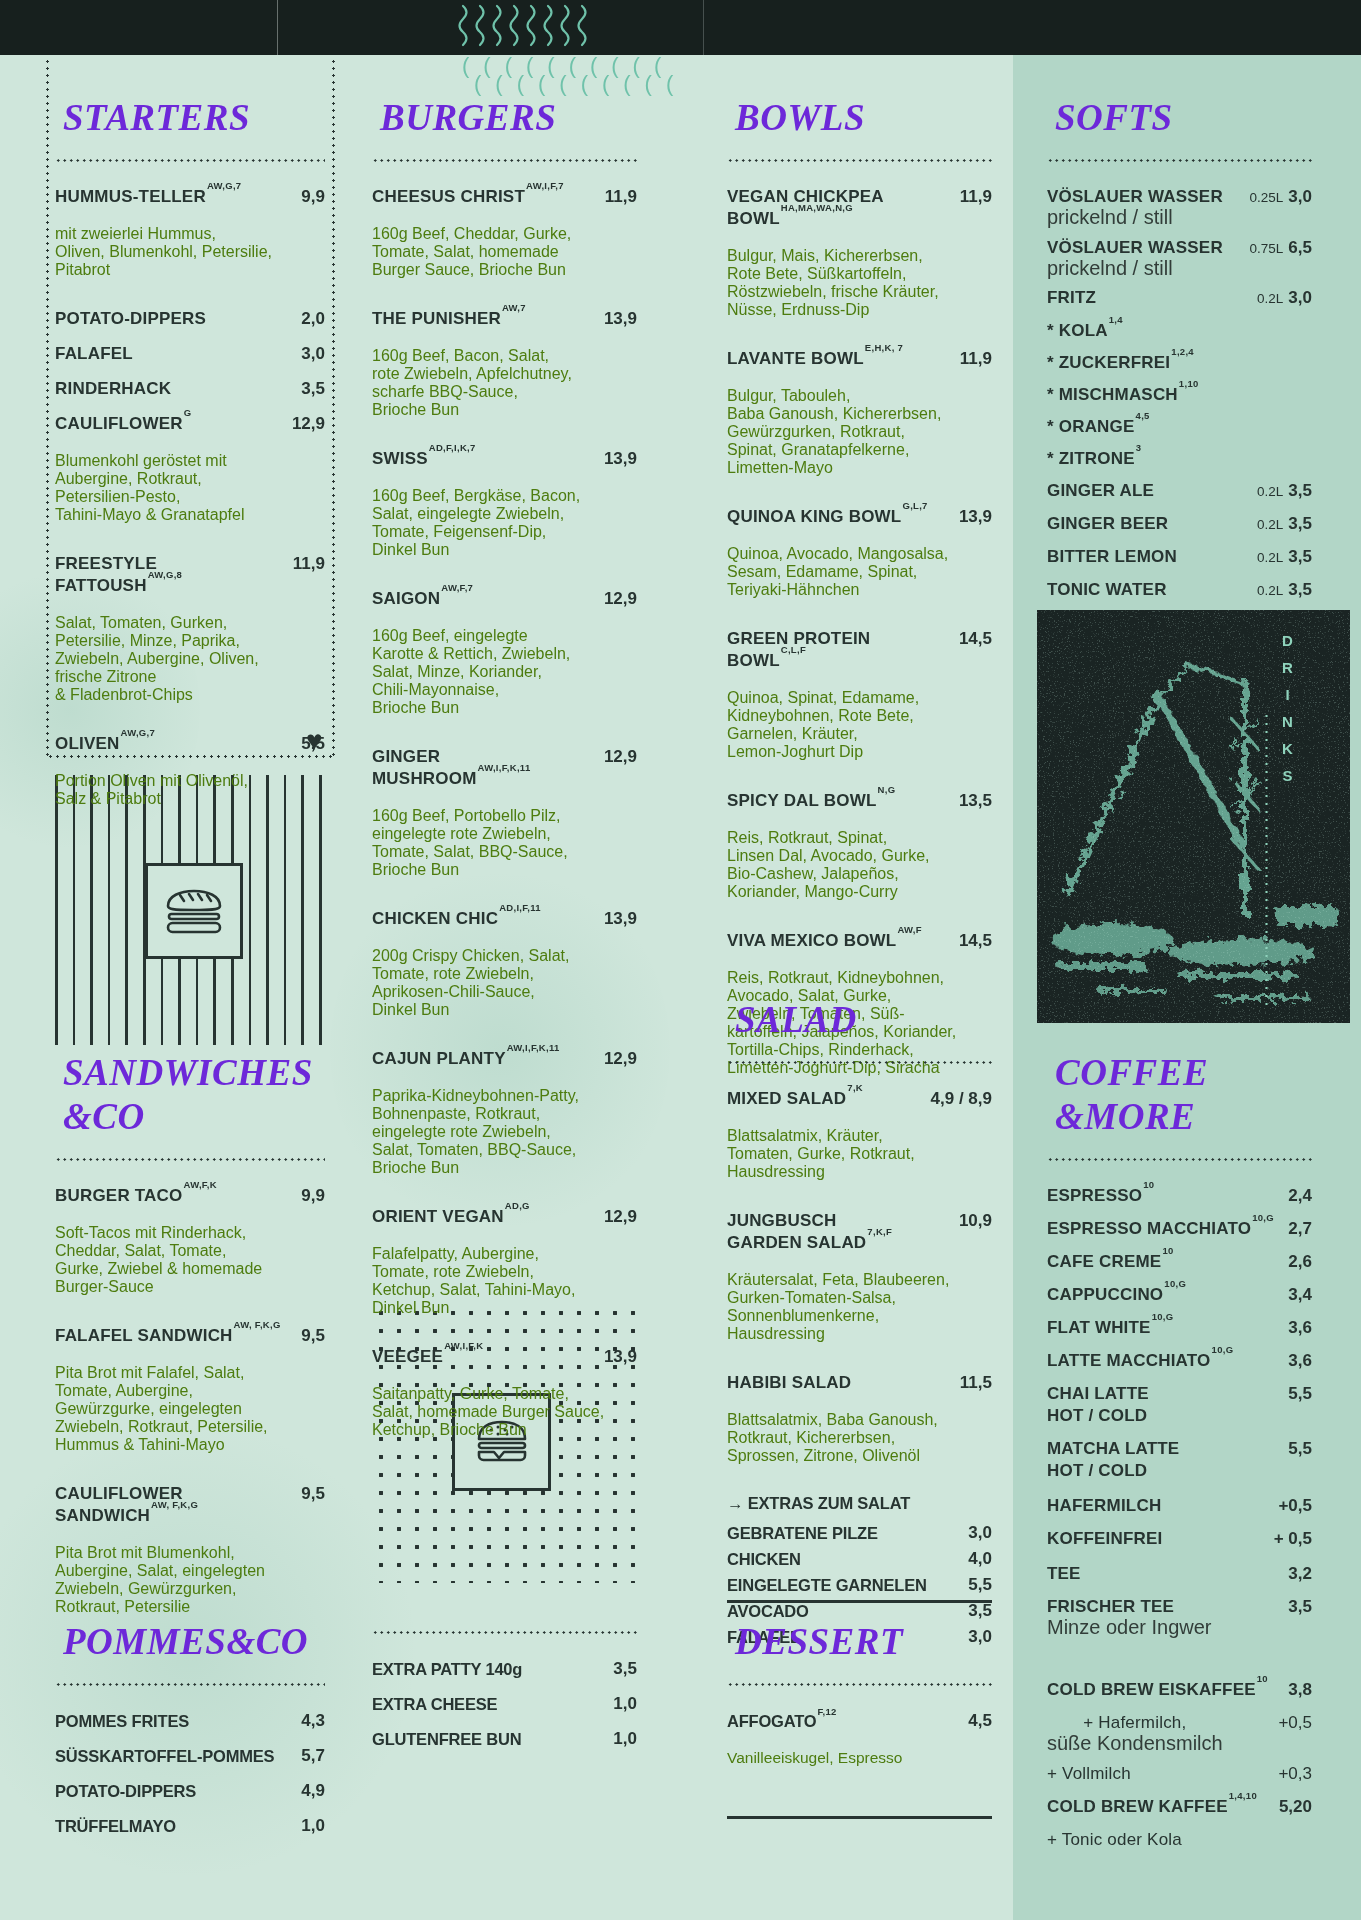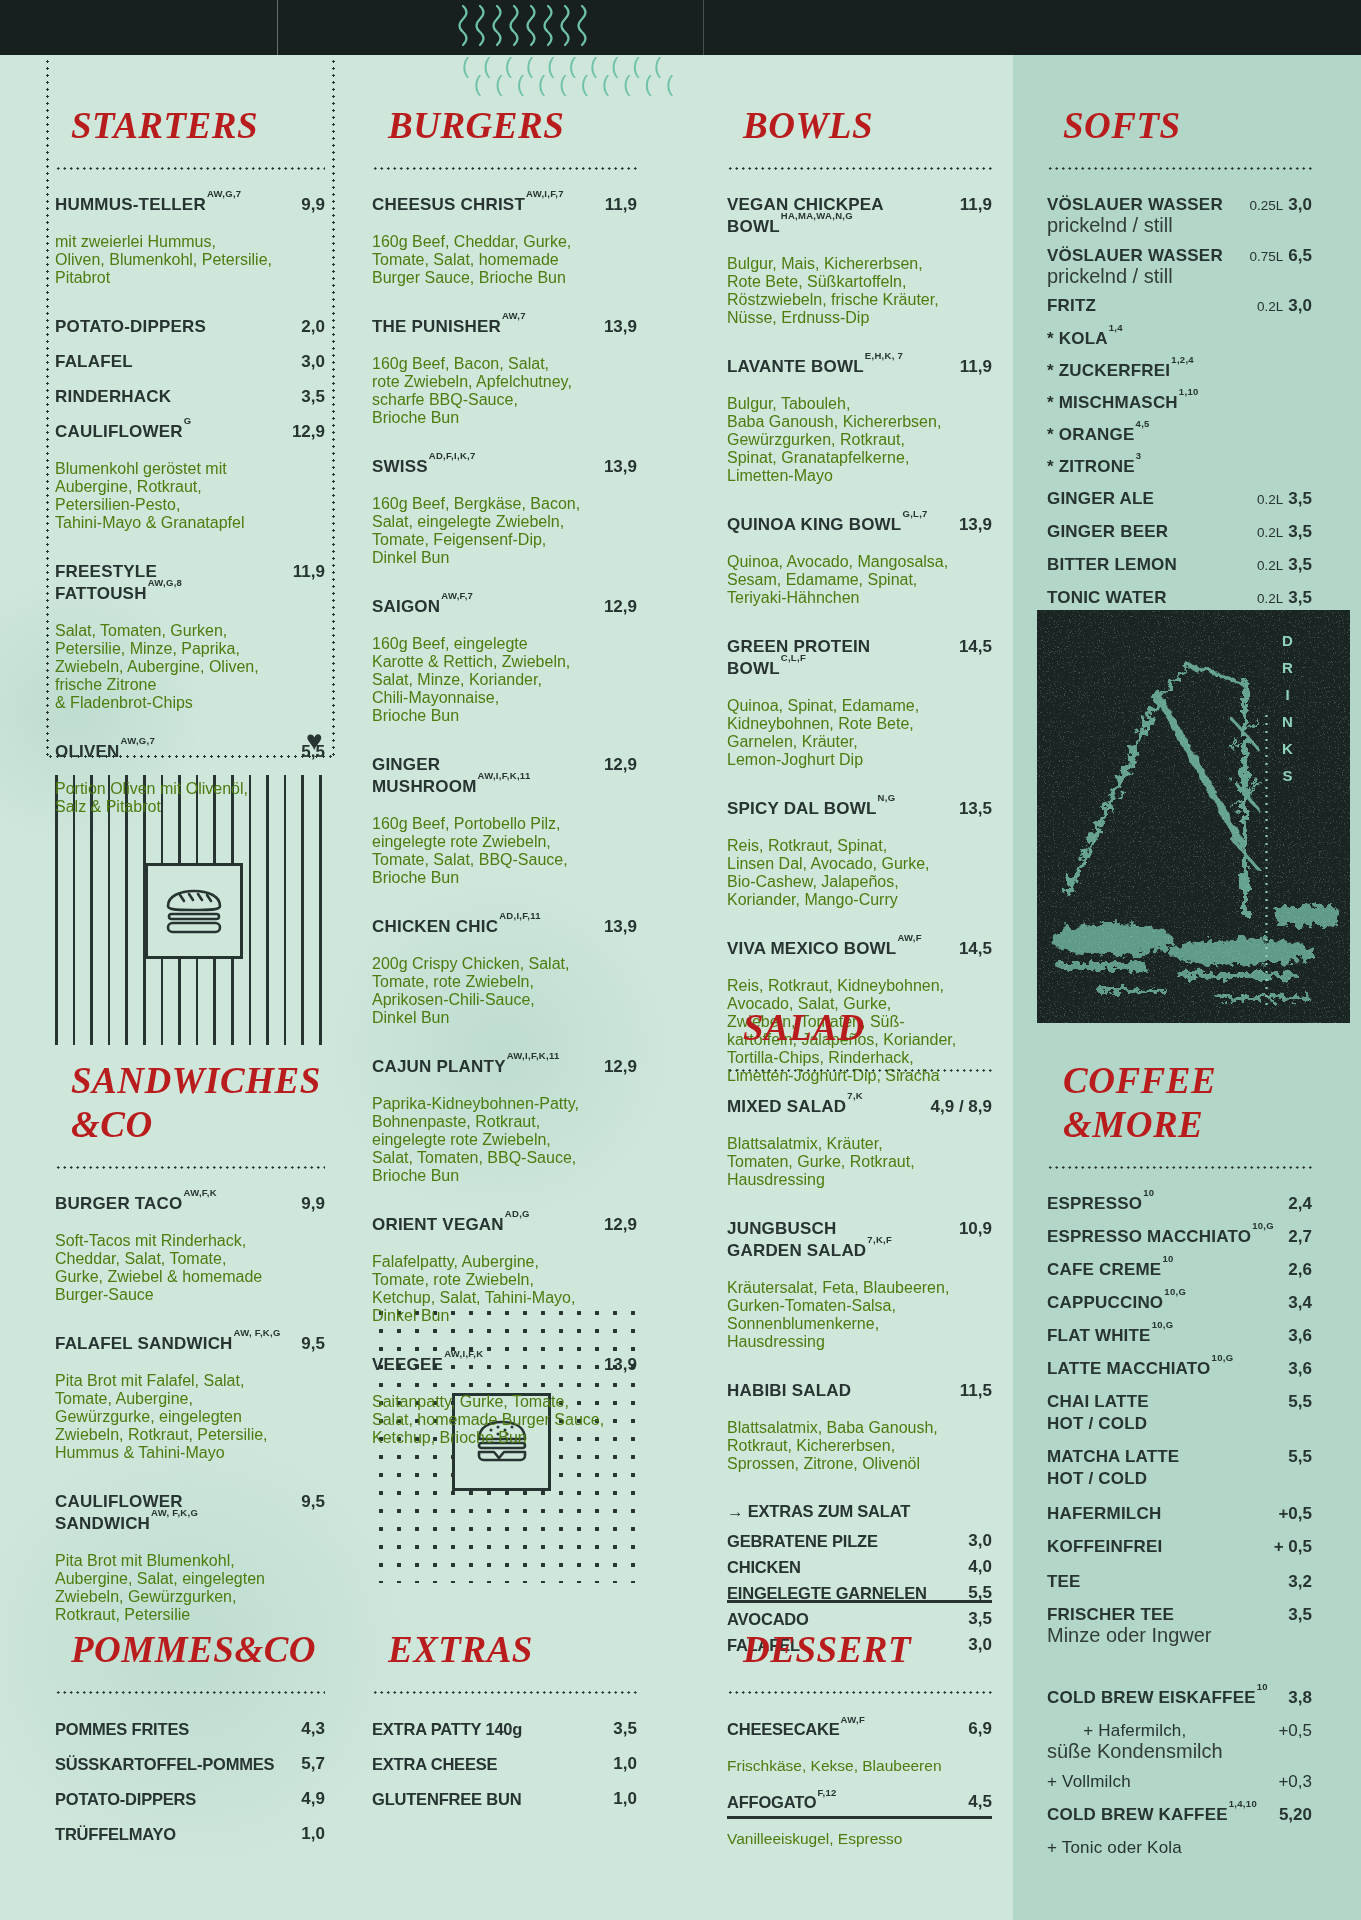--- a/index.html
+++ b/index.html
@@ -5,21 +5,21 @@
   html,body{margin:0;padding:0;background:#9fb8ae;}
   #page{position:relative;width:1361px;height:1920px;background:#cfe6db;overflow:hidden;
         font-family:"Liberation Sans",sans-serif;color:#273431;}
   #panel{position:absolute;left:1013px;top:0;width:348px;height:1920px;background:#b2d6c7;}
   #strip{position:absolute;left:0;top:0;width:1361px;height:55px;background:#17201e;}
   .strip-line{position:absolute;top:0;width:1px;height:55px;background:rgba(235,245,240,.38);}
   .stain{position:absolute;border-radius:50%;background:radial-gradient(circle,rgba(104,170,146,.16),rgba(104,170,146,0) 70%);}
   
   .sec{position:absolute;}
   .title{font-family:"Liberation Serif",serif;font-style:italic;font-weight:700;font-size:37px;
-         line-height:44px;margin:16px;letter-spacing:.5px;white-space:pre-line;color:#b91c1c;}
+         line-height:44px;margin:8px;letter-spacing:.5px;white-space:pre-line;color:#6d28d9;}
   .rule{height:3px;margin:19px 0 24px 0;background:radial-gradient(circle,#273431 1.05px,transparent 1.2px);
         background-size:6.5px 3px;background-repeat:repeat-x;background-position:0 50%;}
   .item{margin-bottom:13px;}
   .item.hd{margin-bottom:29px;}
   .row{display:flex;justify-content:space-between;align-items:flex-start;}
   .nm{font-weight:700;font-size:17px;line-height:22px;letter-spacing:.2px;}
   .nm sup{font-size:9.5px;letter-spacing:.3px;position:relative;top:-6px;line-height:0;margin-left:1px;}
   .sub{font-size:20px;line-height:18.5px;color:#323d39;}
   .pr{font-weight:700;font-size:17px;line-height:22px;white-space:nowrap;padding-left:8px;}
   .vol{font-weight:400;font-size:13.5px;margin-right:5px;}
@@ -833,21 +833,20 @@
         <div class="item">
           <div class="row">
             <div class="nb">
               <div class="nm"><span>TRÜFFELMAYO</span></div>
             </div>
             <div class="pr"><span>1,0</span></div>
           </div>
         </div>
       </section>
       <section class="sec" id="sec-xtras" style="left: 372px; top: 1612px; width: 265px;">
-        <h2 class="title">EXTRAS</h2>
         <div class="rule"></div>
         <div class="item">
           <div class="row">
             <div class="nb">
               <div class="nm"><span>EXTRA PATTY 140g</span></div>
             </div>
             <div class="pr"><span>3,5</span></div>
           </div>
         </div>
         <div class="item">
@@ -866,29 +865,20 @@
             <div class="pr"><span>1,0</span></div>
           </div>
         </div>
       </section>
       <section class="sec" id="sec-dessert" style="left: 727px; top: 1612px; width: 265px;">
         <h2 class="title">DESSERT</h2>
         <div class="rule"></div>
         <div class="item hd">
           <div class="row">
             <div class="nb">
-              <div class="nm"><span>CHEESECAKE</span><sup>AW,F</sup></div>
-            </div>
-            <div class="pr"><span>6,9</span></div>
-          </div>
-          <div class="desc">Frischkäse, Kekse, Blaubeeren</div>
-        </div>
-        <div class="item hd">
-          <div class="row">
-            <div class="nb">
               <div class="nm"><span>AFFOGATO</span><sup>F,12</sup></div>
             </div>
             <div class="pr"><span>4,5</span></div>
           </div>
           <div class="desc">Vanilleeiskugel, Espresso</div>
         </div>
       </section>
     </div>
 </div>
 

